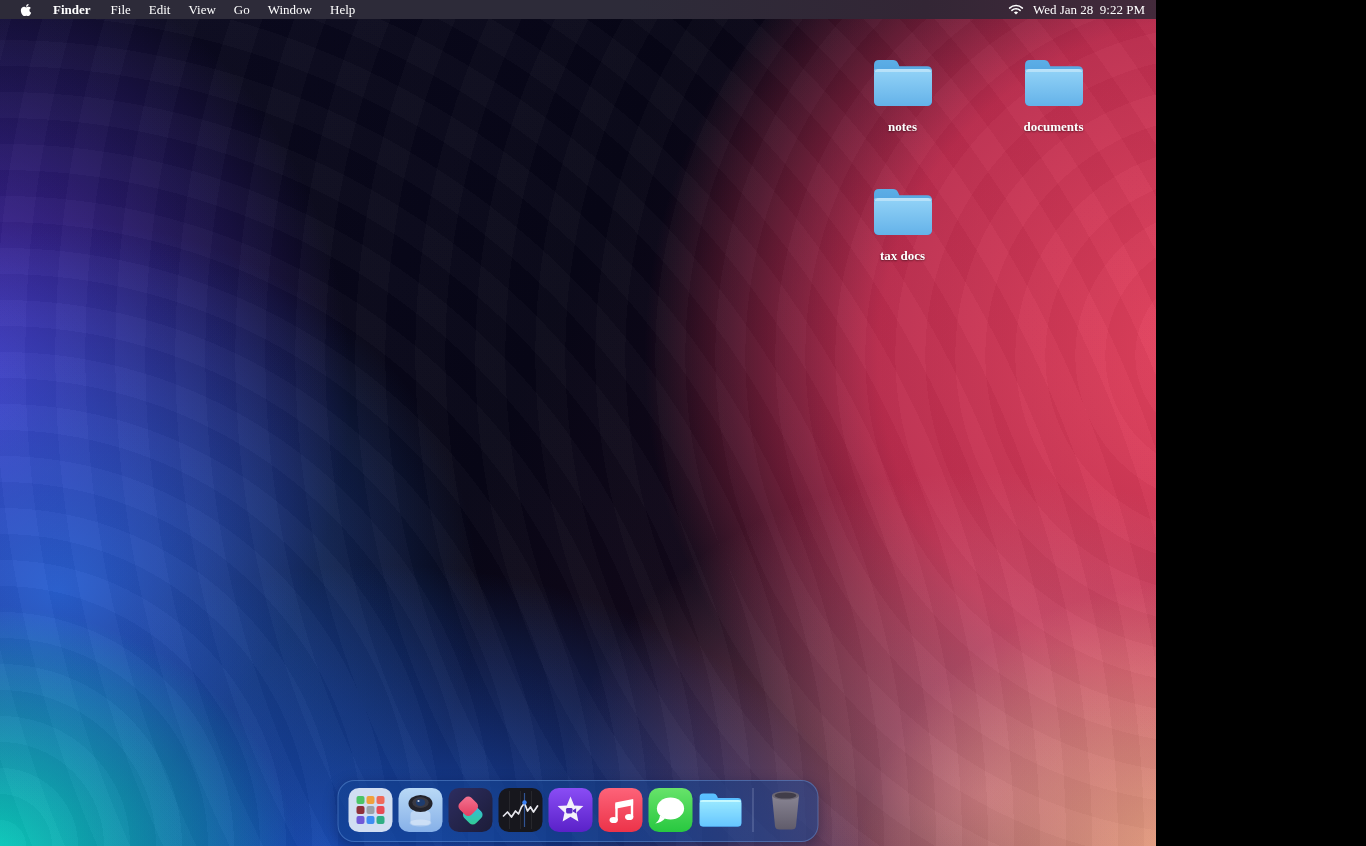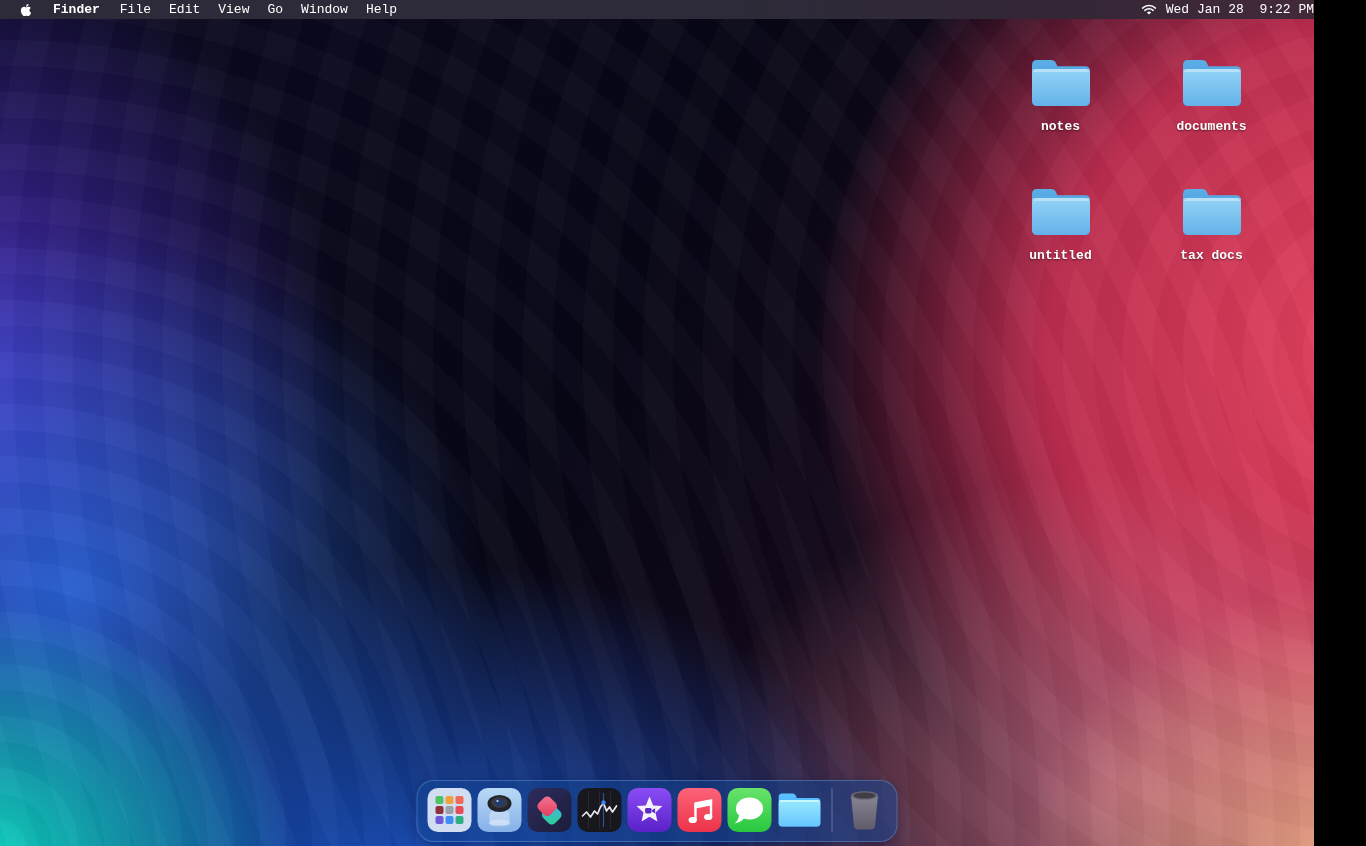--- a/index.html
+++ b/index.html
@@ -1,18 +1,18 @@
 <!DOCTYPE html>
 <html><head>
 <meta charset="utf-8">
 <style>
   html,body{margin:0;padding:0;background:#000;}
   .screen{
-    position:relative;width:1314px;height:846px;overflow:hidden;
-    font-family:Liberation Mono, monospace;
+    position:relative;width:1156px;height:846px;overflow:hidden;
+    font-family:Liberation Serif, serif;
     -webkit-font-smoothing:antialiased;
   }
   
   .wallpaper{
     position:absolute;inset:0;
     background:
       repeating-radial-gradient(circle at 0% 100%, rgba(255,255,255,0.02) 0 26px, rgba(0,0,0,0.022) 26px 52px),
       repeating-radial-gradient(circle at 106% 42%, rgba(255,255,255,0.018) 0 30px, rgba(0,0,0,0.02) 30px 60px),
       radial-gradient(520px 430px at -2% 103%, #0be0c8 0%, rgba(11,224,200,0) 62%),
       radial-gradient(780px 580px at 33% 112%, rgba(27,100,240,0.95) 0%, rgba(27,100,240,0) 66%),
@@ -24,21 +24,21 @@
       linear-gradient(115deg, #0b0a22 0%, #070616 45%, #270c1f 100%);
   }
   
   .menubar{
     position:absolute;top:0;left:0;right:0;height:19px;
     display:flex;align-items:center;justify-content:space-between;
     background:linear-gradient(90deg,#2d2b39 0%,#2d2b39 55%,#332635 80%,#432a3b 100%);
     color:#fff;font-size:13px;line-height:19px;z-index:30;
   }
   .menubar-left{display:flex;align-items:center;padding-left:10px;}
-  .menubar-right{display:flex;align-items:center;gap:9px;}
+  .menubar-right{display:flex;align-items:center;gap:9px;padding-right:11px;}
   .apple-menu{display:flex;align-items:center;padding:0 10px;height:19px;}
   .mitem{padding:0 9px;white-space:pre;}
   .mitem.app{font-weight:700;padding:0 11px;}
   .clock{white-space:pre;font-size:13px;}
   
   .folders{
     position:absolute;top:49px;right:35px;z-index:10;
     display:grid;grid-template-columns:135px 135px;grid-auto-rows:113px;gap:16px;
   }
   .folder{display:flex;flex-direction:column;align-items:center;cursor:default;}
@@ -124,26 +124,20 @@
     <div class="folder">
       <svg class="f-icon">
           <use href="#sym-folder"></use>
         </svg>
       <span class="f-label">documents</span>
     </div>
     <div class="folder">
       <svg class="f-icon">
           <use href="#sym-folder"></use>
         </svg>
-      <span class="f-label">untitled</span>
-    </div>
-    <div class="folder">
-      <svg class="f-icon">
-          <use href="#sym-folder"></use>
-        </svg>
       <span class="f-label">tax docs</span>
     </div>
   </div>
 
   <div class="dock">
 
     <div class="dock-item">
       <svg viewBox="0 0 46 46">
         <rect x="1" y="1" width="44" height="44" rx="10.5" fill="rgba(226,236,250,0.92)"></rect>
         <rect x="9" y="9" width="8" height="8" rx="2" fill="#4cc466"></rect>

